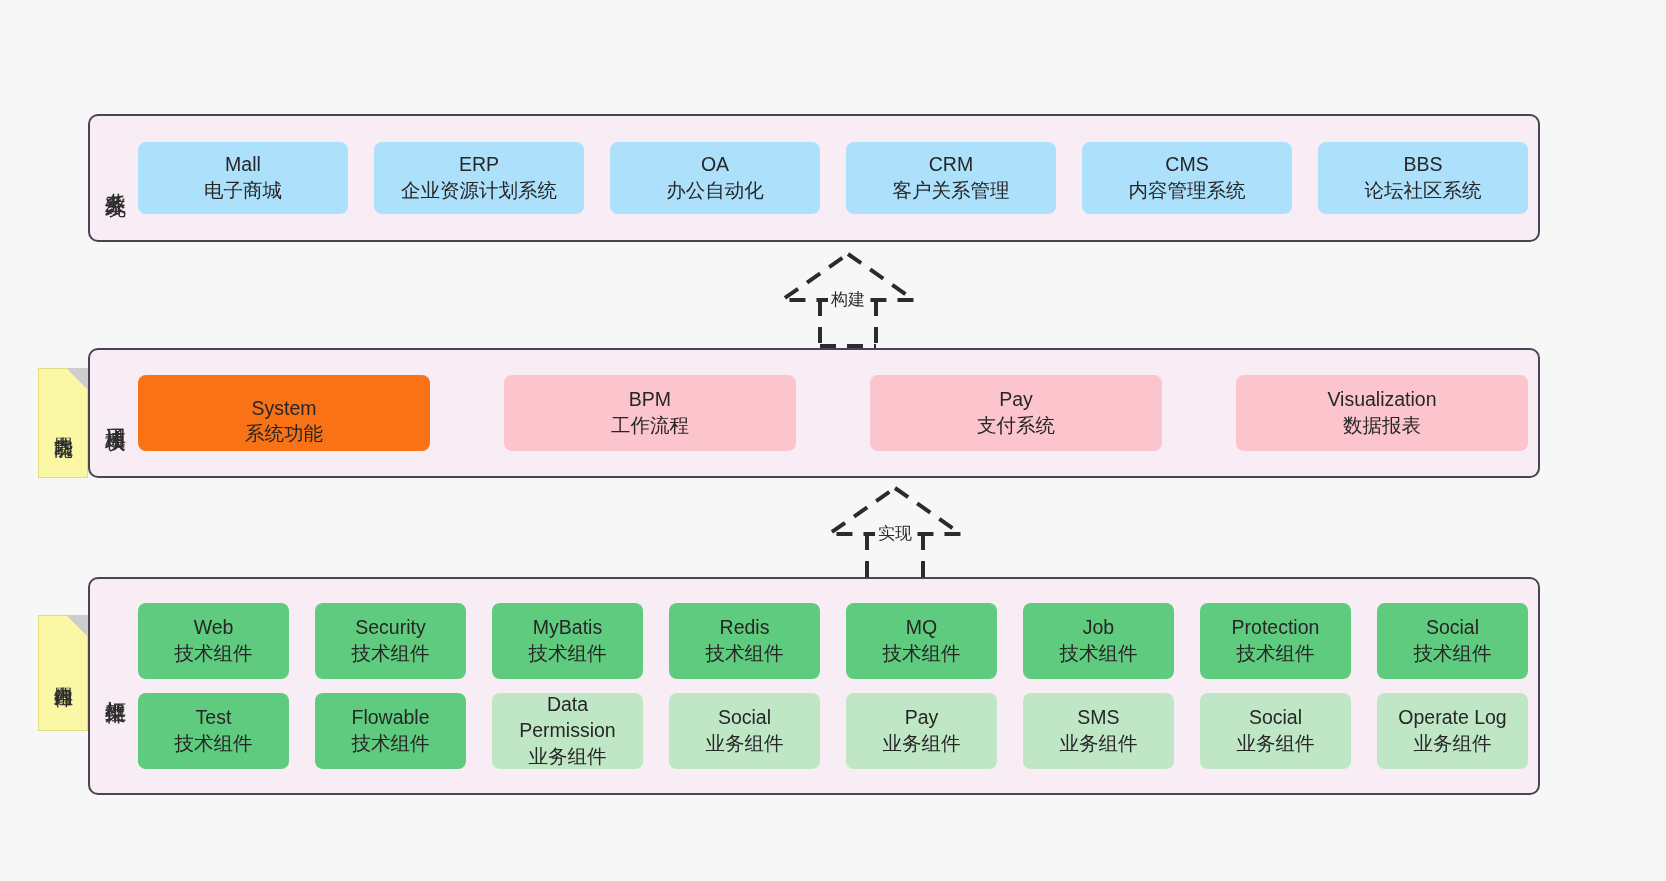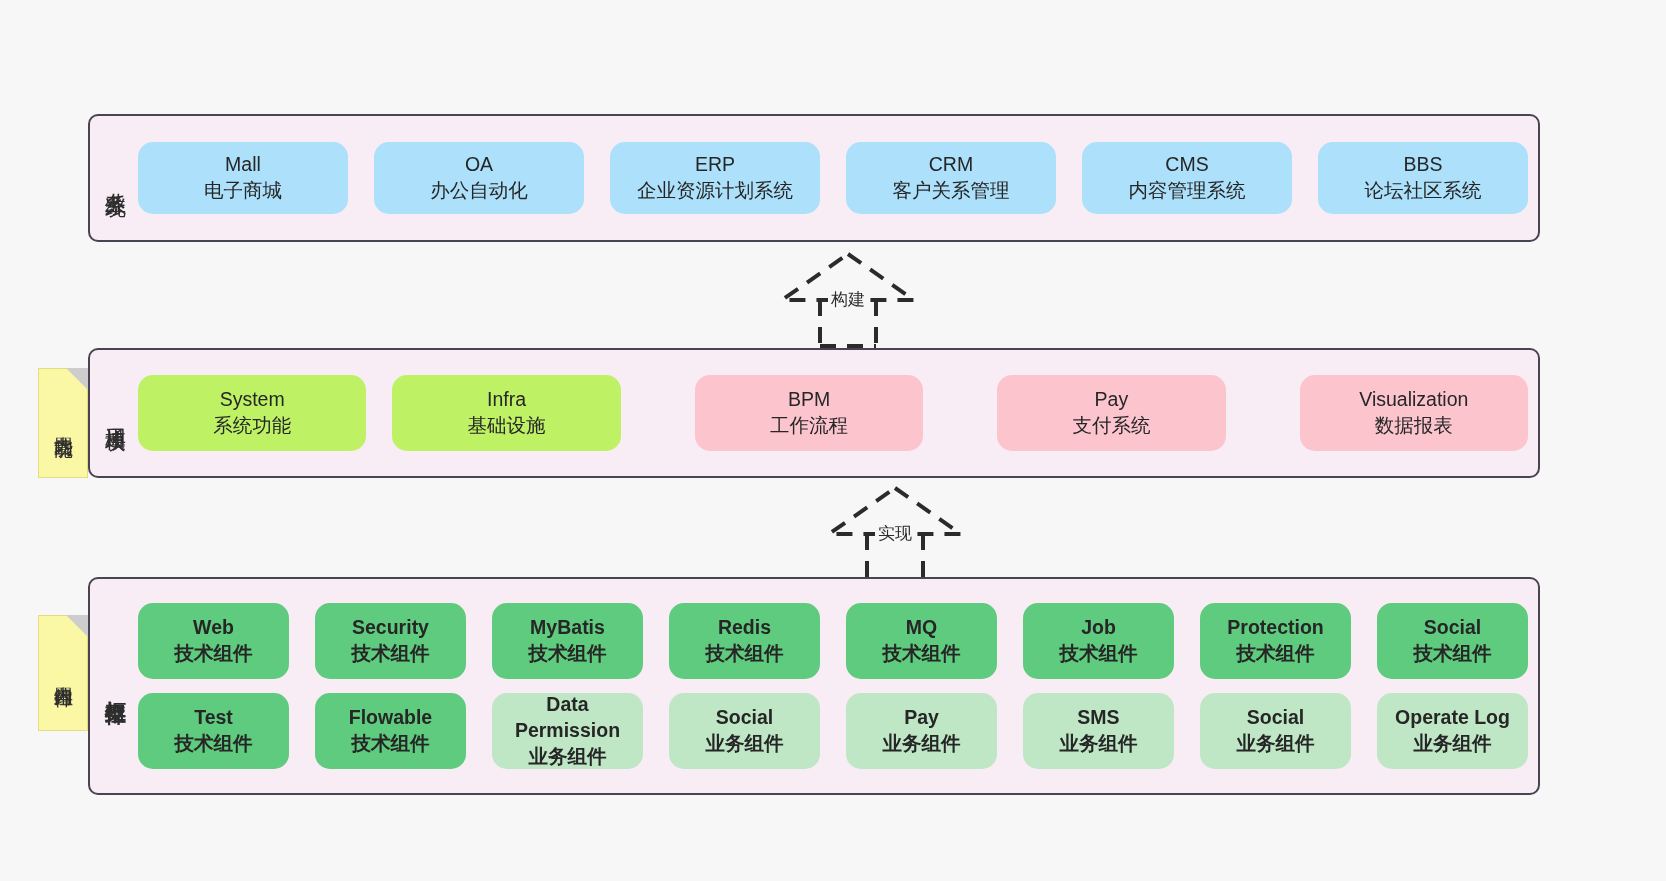--- a/index.html
+++ b/index.html
@@ -62,46 +62,46 @@
   }
 
   .cell-row {
     display: flex;
     flex-direction: row;
     gap: 26px;
   }
 
   .cell {
     flex: 1 1 0;
-    border-radius: 15px;
+    border-radius: 8px;
     display: flex;
     flex-direction: column;
     align-items: center;
     justify-content: center;
     text-align: center;
     font-size: 19.5px;
     line-height: 1.32;
     color: #262626;
     padding: 4px 6px;
     box-sizing: border-box;
   }
   .cell .cell-en { display: block; }
   .cell .cell-cn { display: block; }
 
   
   .c-blue        { background: #ace0fb; }
-  .c-red         { background: #bef264; }
+  .c-red         { background: #f97316; justify-content: flex-end; }
   .c-pink        { background: #fcc5cd; margin-left: 48px; }
   .c-green       { background: #5fcb7e; }
   .c-green-light { background: #bfe7c6; }
 
   
   #layer-business  { left: 88px;  top: 114px; width: 1452px; height: 128px; }
   #layer-modules   { left: 88px;  top: 348px; width: 1452px; height: 130px; }
-  #layer-framework { left: 88px;  top: 577px; width: 1452px; height: 218px; font-weight: bold; }
+  #layer-framework { left: 88px;  top: 577px; width: 1452px; height: 218px; }
 
   #layer-business  .cell-row { height: 72px; }
   #layer-modules   .cell-row { height: 76px; }
   #layer-framework .cell-row { height: 76px; }
 
   
   .note {
     position: absolute;
     box-sizing: border-box;
     background: #fbf8a5;
@@ -158,26 +158,26 @@
 
   <div class="layer" id="layer-business">
     <div class="layer-title">业务系统</div>
     <div class="cells">
       <div class="cell-row">
         <div class="cell c-blue">
           <span class="cell-en">Mall</span>
           <span class="cell-cn">电子商城</span>
         </div>
         <div class="cell c-blue">
+          <span class="cell-en">ERP</span>
+          <span class="cell-cn">企业资源计划系统</span>
+        </div>
+        <div class="cell c-blue">
           <span class="cell-en">OA</span>
           <span class="cell-cn">办公自动化</span>
-        </div>
-        <div class="cell c-blue">
-          <span class="cell-en">ERP</span>
-          <span class="cell-cn">企业资源计划系统</span>
         </div>
         <div class="cell c-blue">
           <span class="cell-en">CRM</span>
           <span class="cell-cn">客户关系管理</span>
         </div>
         <div class="cell c-blue">
           <span class="cell-en">CMS</span>
           <span class="cell-cn">内容管理系统</span>
         </div>
         <div class="cell c-blue">
@@ -201,24 +201,20 @@
   </div>
 
   <div class="layer" id="layer-modules">
     <div class="layer-title">通用模块</div>
     <div class="cells">
       <div class="cell-row">
         <div class="cell c-red">
           <span class="cell-en">System</span>
           <span class="cell-cn">系统功能</span>
         </div>
-        <div class="cell c-red">
-          <span class="cell-en">Infra</span>
-          <span class="cell-cn">基础设施</span>
-        </div>
         <div class="cell c-pink">
           <span class="cell-en">BPM</span>
           <span class="cell-cn">工作流程</span>
         </div>
         <div class="cell c-pink">
           <span class="cell-en">Pay</span>
           <span class="cell-cn">支付系统</span>
         </div>
         <div class="cell c-pink">
           <span class="cell-en">Visualization</span>

